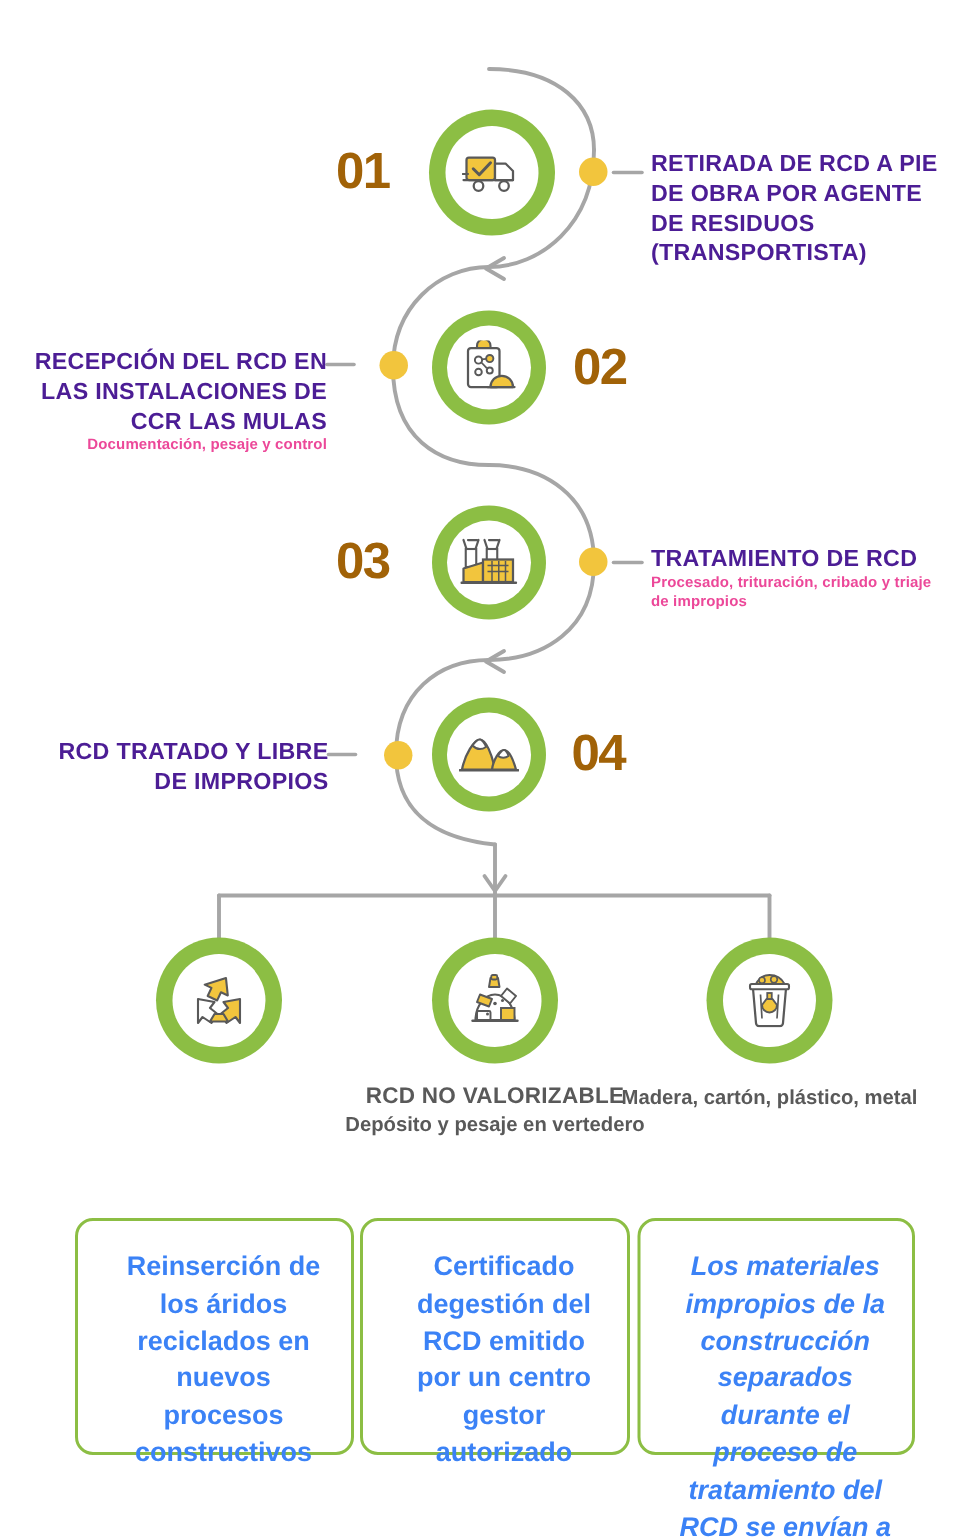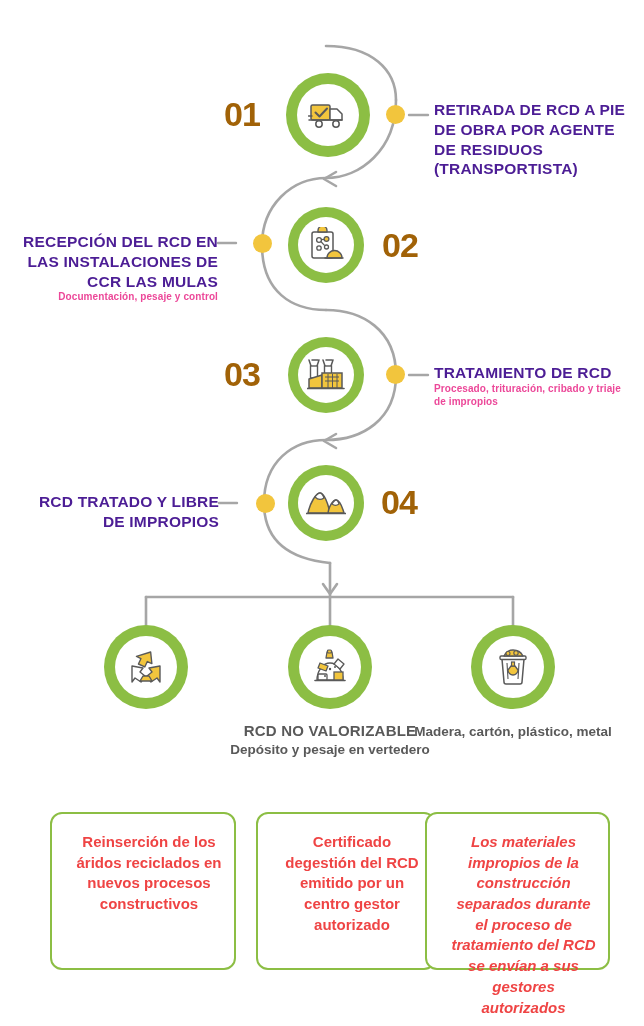--- a/index.html
+++ b/index.html
@@ -74,23 +74,23 @@
     position:absolute;
     border:2px solid #8cbe44;
     border-radius:12px;
     box-sizing:border-box;
     background:#fff;
   }
   .obox p{
     margin:0;
     padding:18px 12px 0 24px;
     text-align:center;
-    font-size:15px;
+    font-size:18px;
     font-weight:bold;
-    color:#ef4444;
+    color:#3b82f6;
     line-height:1.38;
   }
 
   svg.icon{display:block;}
 </style>
 </head>
 <body>
 
 <div id="stage">
 
@@ -245,21 +245,21 @@
         <circle cx="14" cy="27" r="1" fill="#595959"></circle>
         <circle cx="24" cy="18" r="1" fill="#595959"></circle>
         <line x1="4" y1="31.5" x2="34" y2="31.5" stroke="#595959" stroke-width="1.6" stroke-linecap="round"></line>
       </svg>
     </div>
   </div>
   <div class="branch" style="left:230px;top:722px;">
     <div class="cap">RCD NO VALORIZABLE</div>
     <div class="capsub">Depósito y pesaje en vertedero</div>
   </div>
-  <div class="obox" style="left:256px;top:812px;width:180px;height:158px;">
+  <div class="obox" style="left:240px;top:812px;width:180px;height:158px;">
     <p>Certificado degestión del RCD emitido por un centro gestor autorizado</p>
   </div>
 
   <div class="node big" style="left:471px;top:625px;">
     <div class="inner">
       <svg class="icon" width="34" height="36" viewBox="0 0 34 36">
         <path d="M6,10 l2,23 a2,2 0 0 0 2,2 l14,0 a2,2 0 0 0 2,-2 l2,-23 z" fill="#fff" stroke="#595959" stroke-width="1.5" stroke-linejoin="round"></path>
         <rect x="4" y="7" width="26" height="3.5" rx="1.2" fill="#fff" stroke="#595959" stroke-width="1.4"></rect>
         <path d="M8,7 C10,3 13,1 17,1 C21,1 25,3 27,7 z" fill="#f2c53d" stroke="#595959" stroke-width="1.3" stroke-linejoin="round"></path>
         <circle cx="12" cy="4.5" r="2" fill="#f2c53d" stroke="#595959" stroke-width="1.1"></circle>

